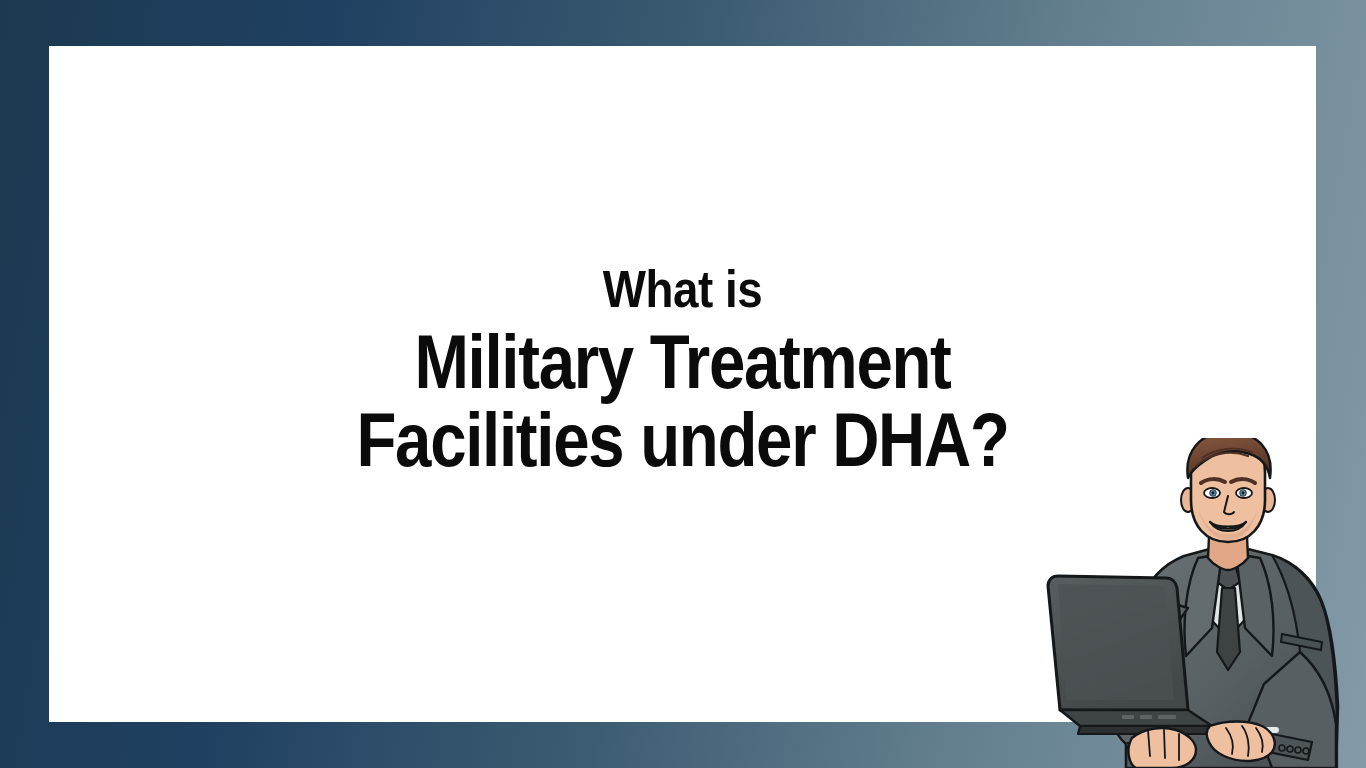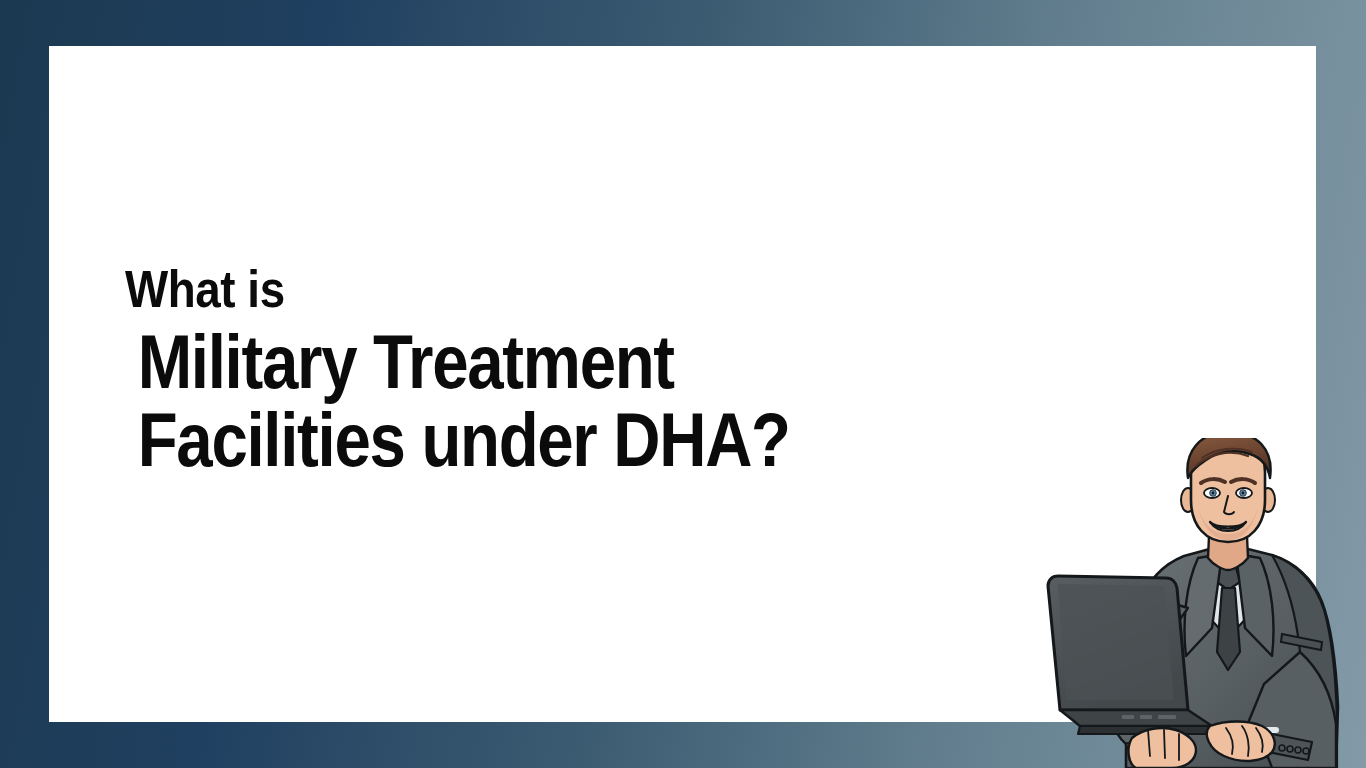--- a/index.html
+++ b/index.html
@@ -32,20 +32,21 @@
     background: #ffffff;
     overflow: hidden;
   }
 
   
   #title-block {
     position: absolute;
     left: 0;
     top: 0;
     width: 1267px;
+    text-align: center;
     padding-top: 213px;
     box-sizing: border-box;
     user-select: none;
   }
 
   .eyebrow {
     font-family: "Liberation Sans Narrow", "Liberation Sans", sans-serif;
     font-weight: bold;
     font-size: 52px;
     line-height: 60px;

